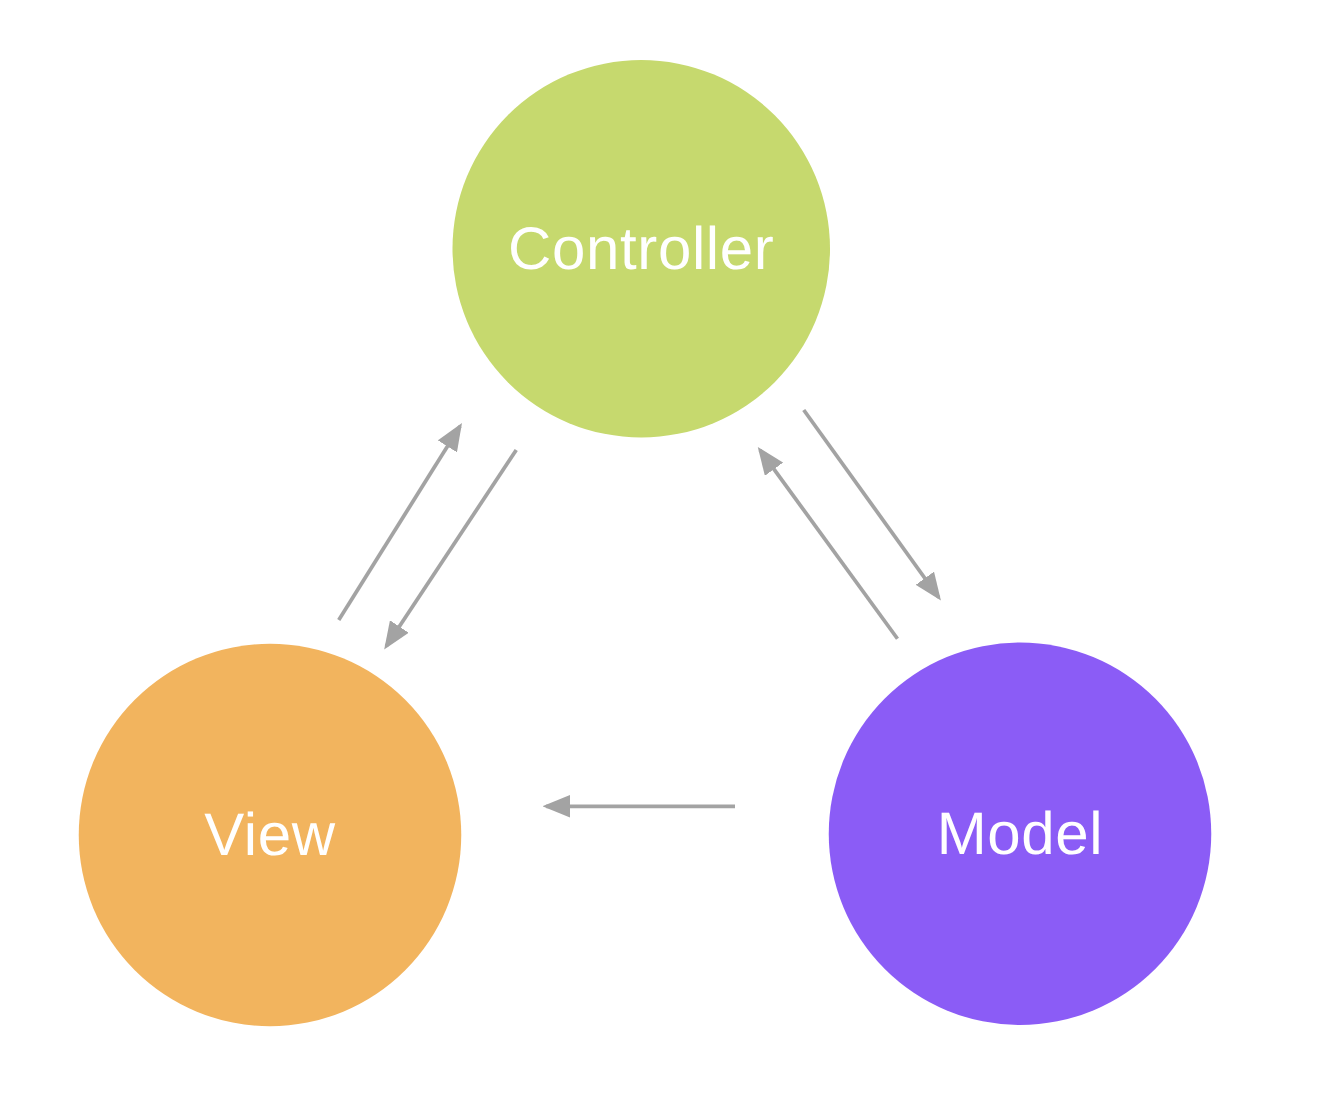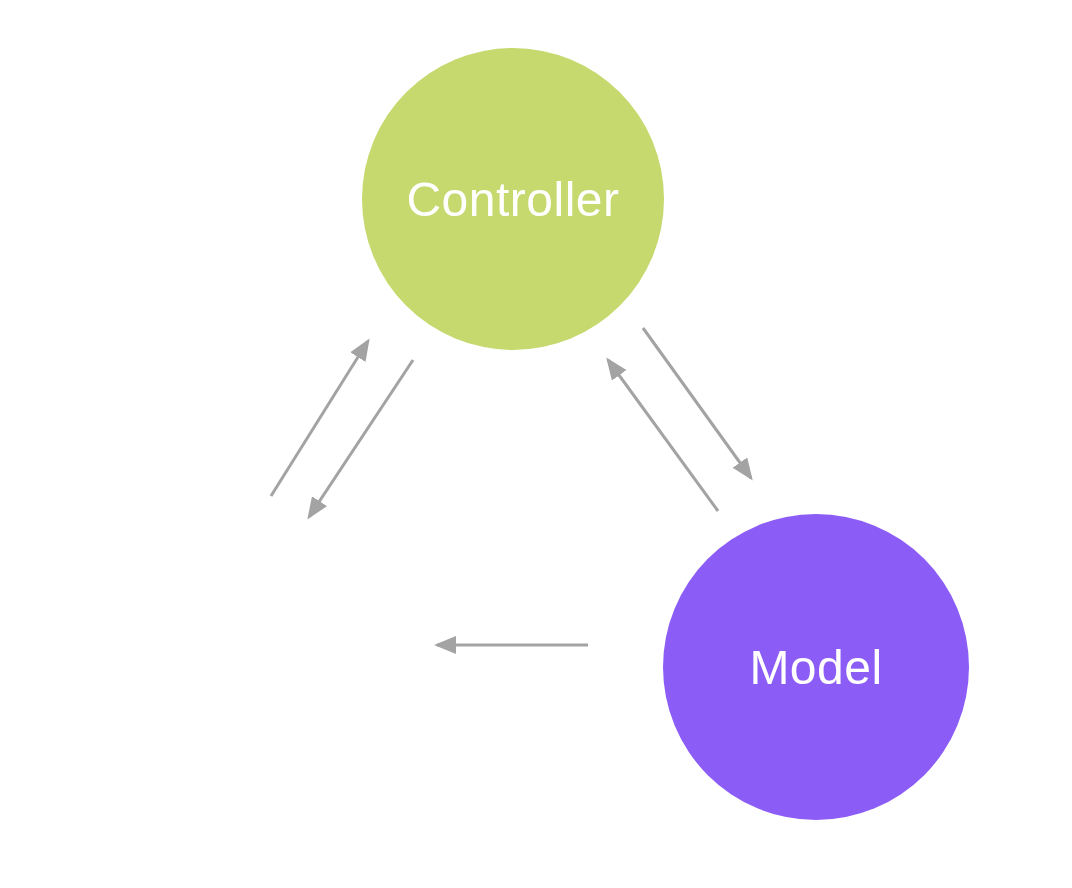--- a/index.html
+++ b/index.html
@@ -48,20 +48,23 @@
 </style>
 </head>
 <body>
 
 <div class="canvas">
 
   <div class="node node-controller">
     <span class="node-label">Controller</span>
   </div>
 
+  <div class="node node-view">
+    <span class="node-label">View</span>
+  </div>
 
   <div class="node node-model">
     <span class="node-label">Model</span>
   </div>
 
   <svg class="edges-overlay" viewBox="0 0 1072 888" xmlns="http://www.w3.org/2000/svg">
     <defs>
       <marker id="arrowhead" markerUnits="userSpaceOnUse" markerWidth="22" markerHeight="18" refX="19" refY="9" orient="auto">
         <path d="M0,0 L22,9 L0,18 Z" fill="#a3a3a3"></path>
       </marker>

